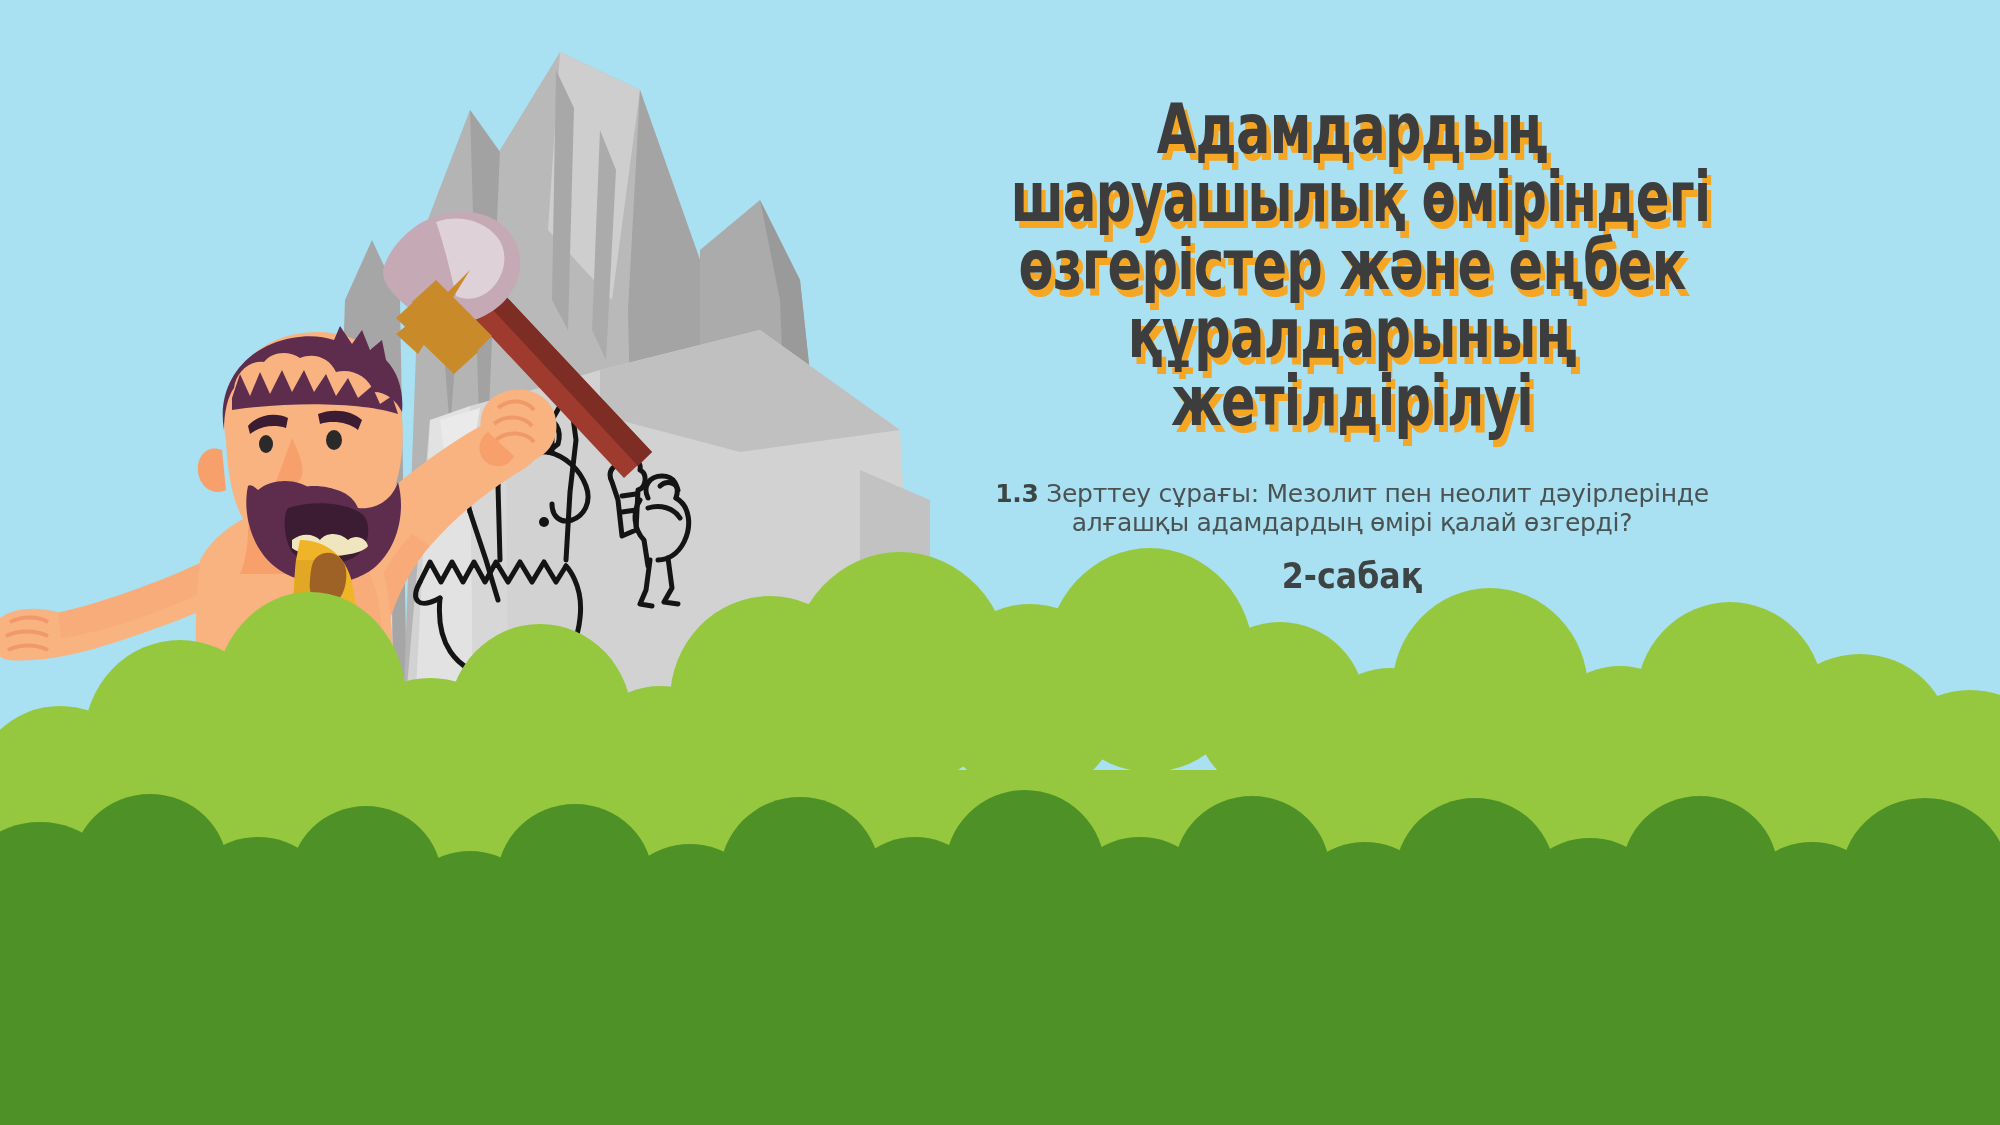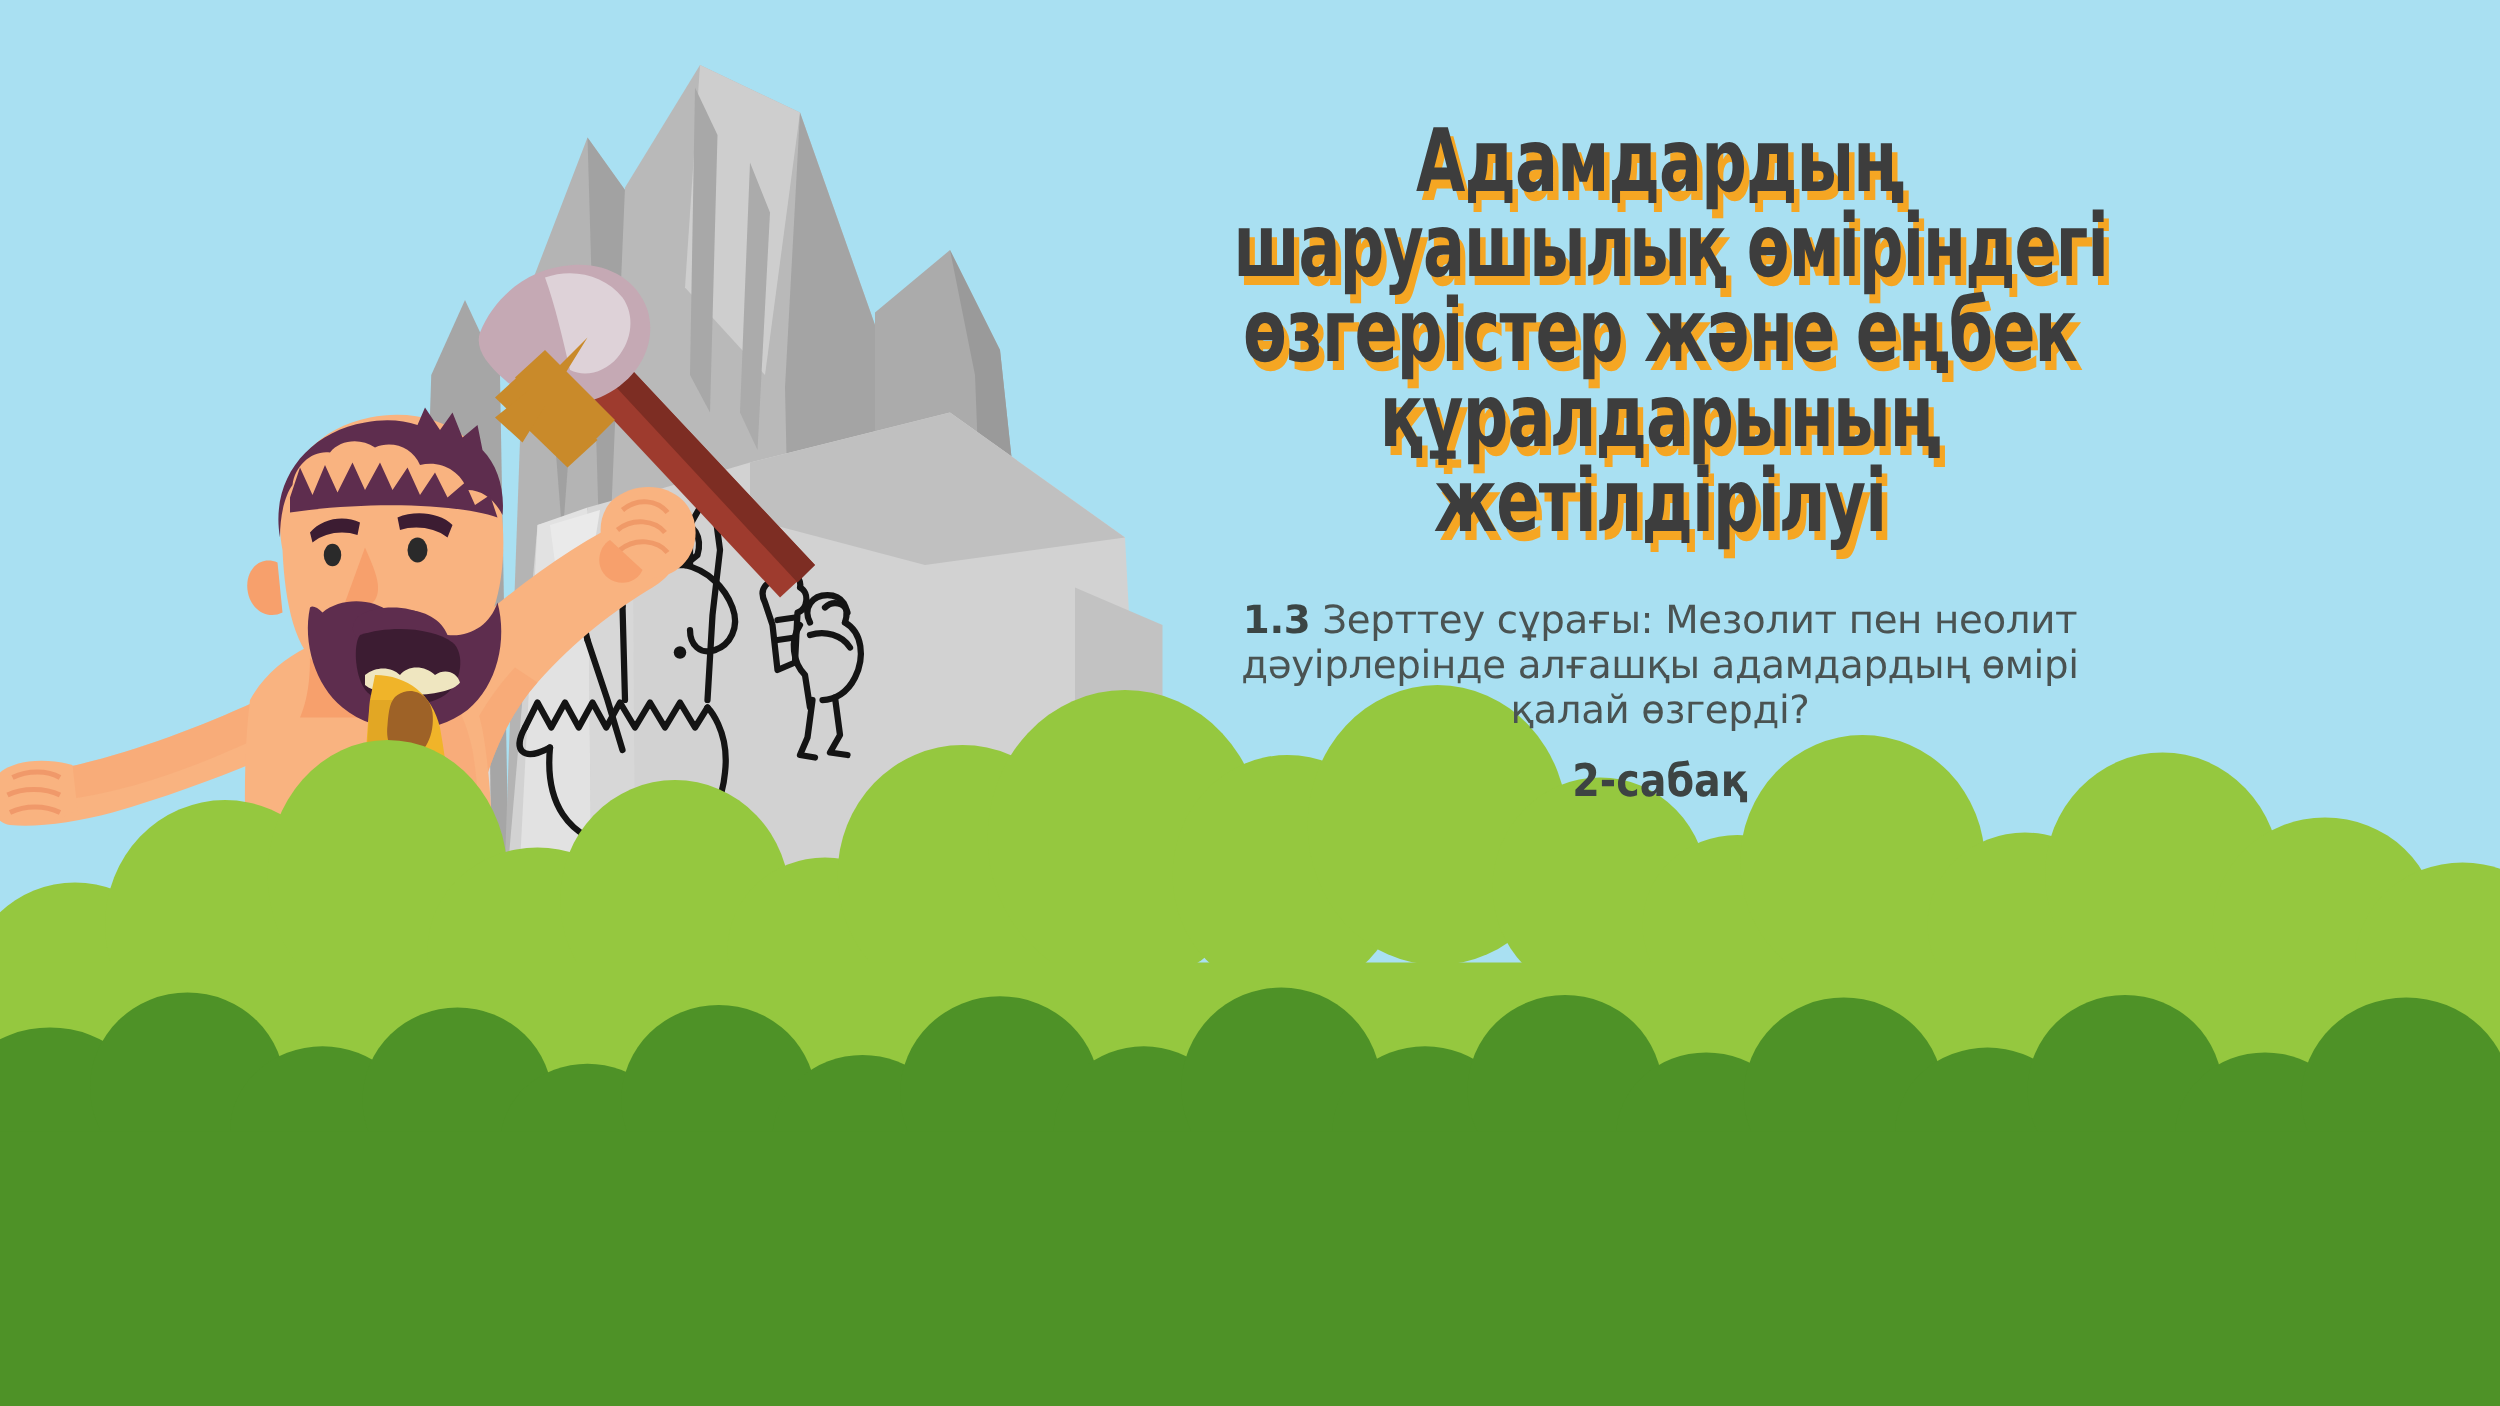--- a/index.html
+++ b/index.html
@@ -7,21 +7,21 @@
     width:2000px;height:1125px;overflow:hidden;
     font-family:"Liberation Sans", sans-serif;
     background:#a9e0f2;
   }
   #stage{position:relative;width:2000px;height:1125px;overflow:hidden;background:#a9e0f2;}
 
   .layer{position:absolute;left:0;top:0;width:2000px;height:1125px;}
 
   
   #text-block{
-    position:absolute; left:848px; top:96px; width:960px;
+    position:absolute; left:872px; top:96px; width:960px;
     text-align:center; z-index:60;
   }
   .title-line{
     font-family:"DejaVu Sans", sans-serif;
     font-weight:bold;
     font-size:70px;
     line-height:0.97;
     letter-spacing:-1px;
     color:#3d3d3d;
     text-shadow: 6px 7px 0 #f5a623;
@@ -31,21 +31,21 @@
   }
   #title-l1{font-size:70px;}
   #title-l2{font-size:70px;}
   #title-l3{font-size:70px;}
   #title-l4{font-size:70px;}
   #title-l5{font-size:70px;}
 
   #subtitle{
     margin-top:44px;
     font-family:"DejaVu Sans", sans-serif;
-    font-size:31px;
+    font-size:25px;
     line-height:1.16;
     color:#4a5352;
     letter-spacing:-0.3px;
     width:720px;
     margin-left:auto;margin-right:auto;
     text-align:center;
   }
   #subtitle .num{font-weight:bold;color:#3b4544;}
   #lesson{
     margin-top:18px;

